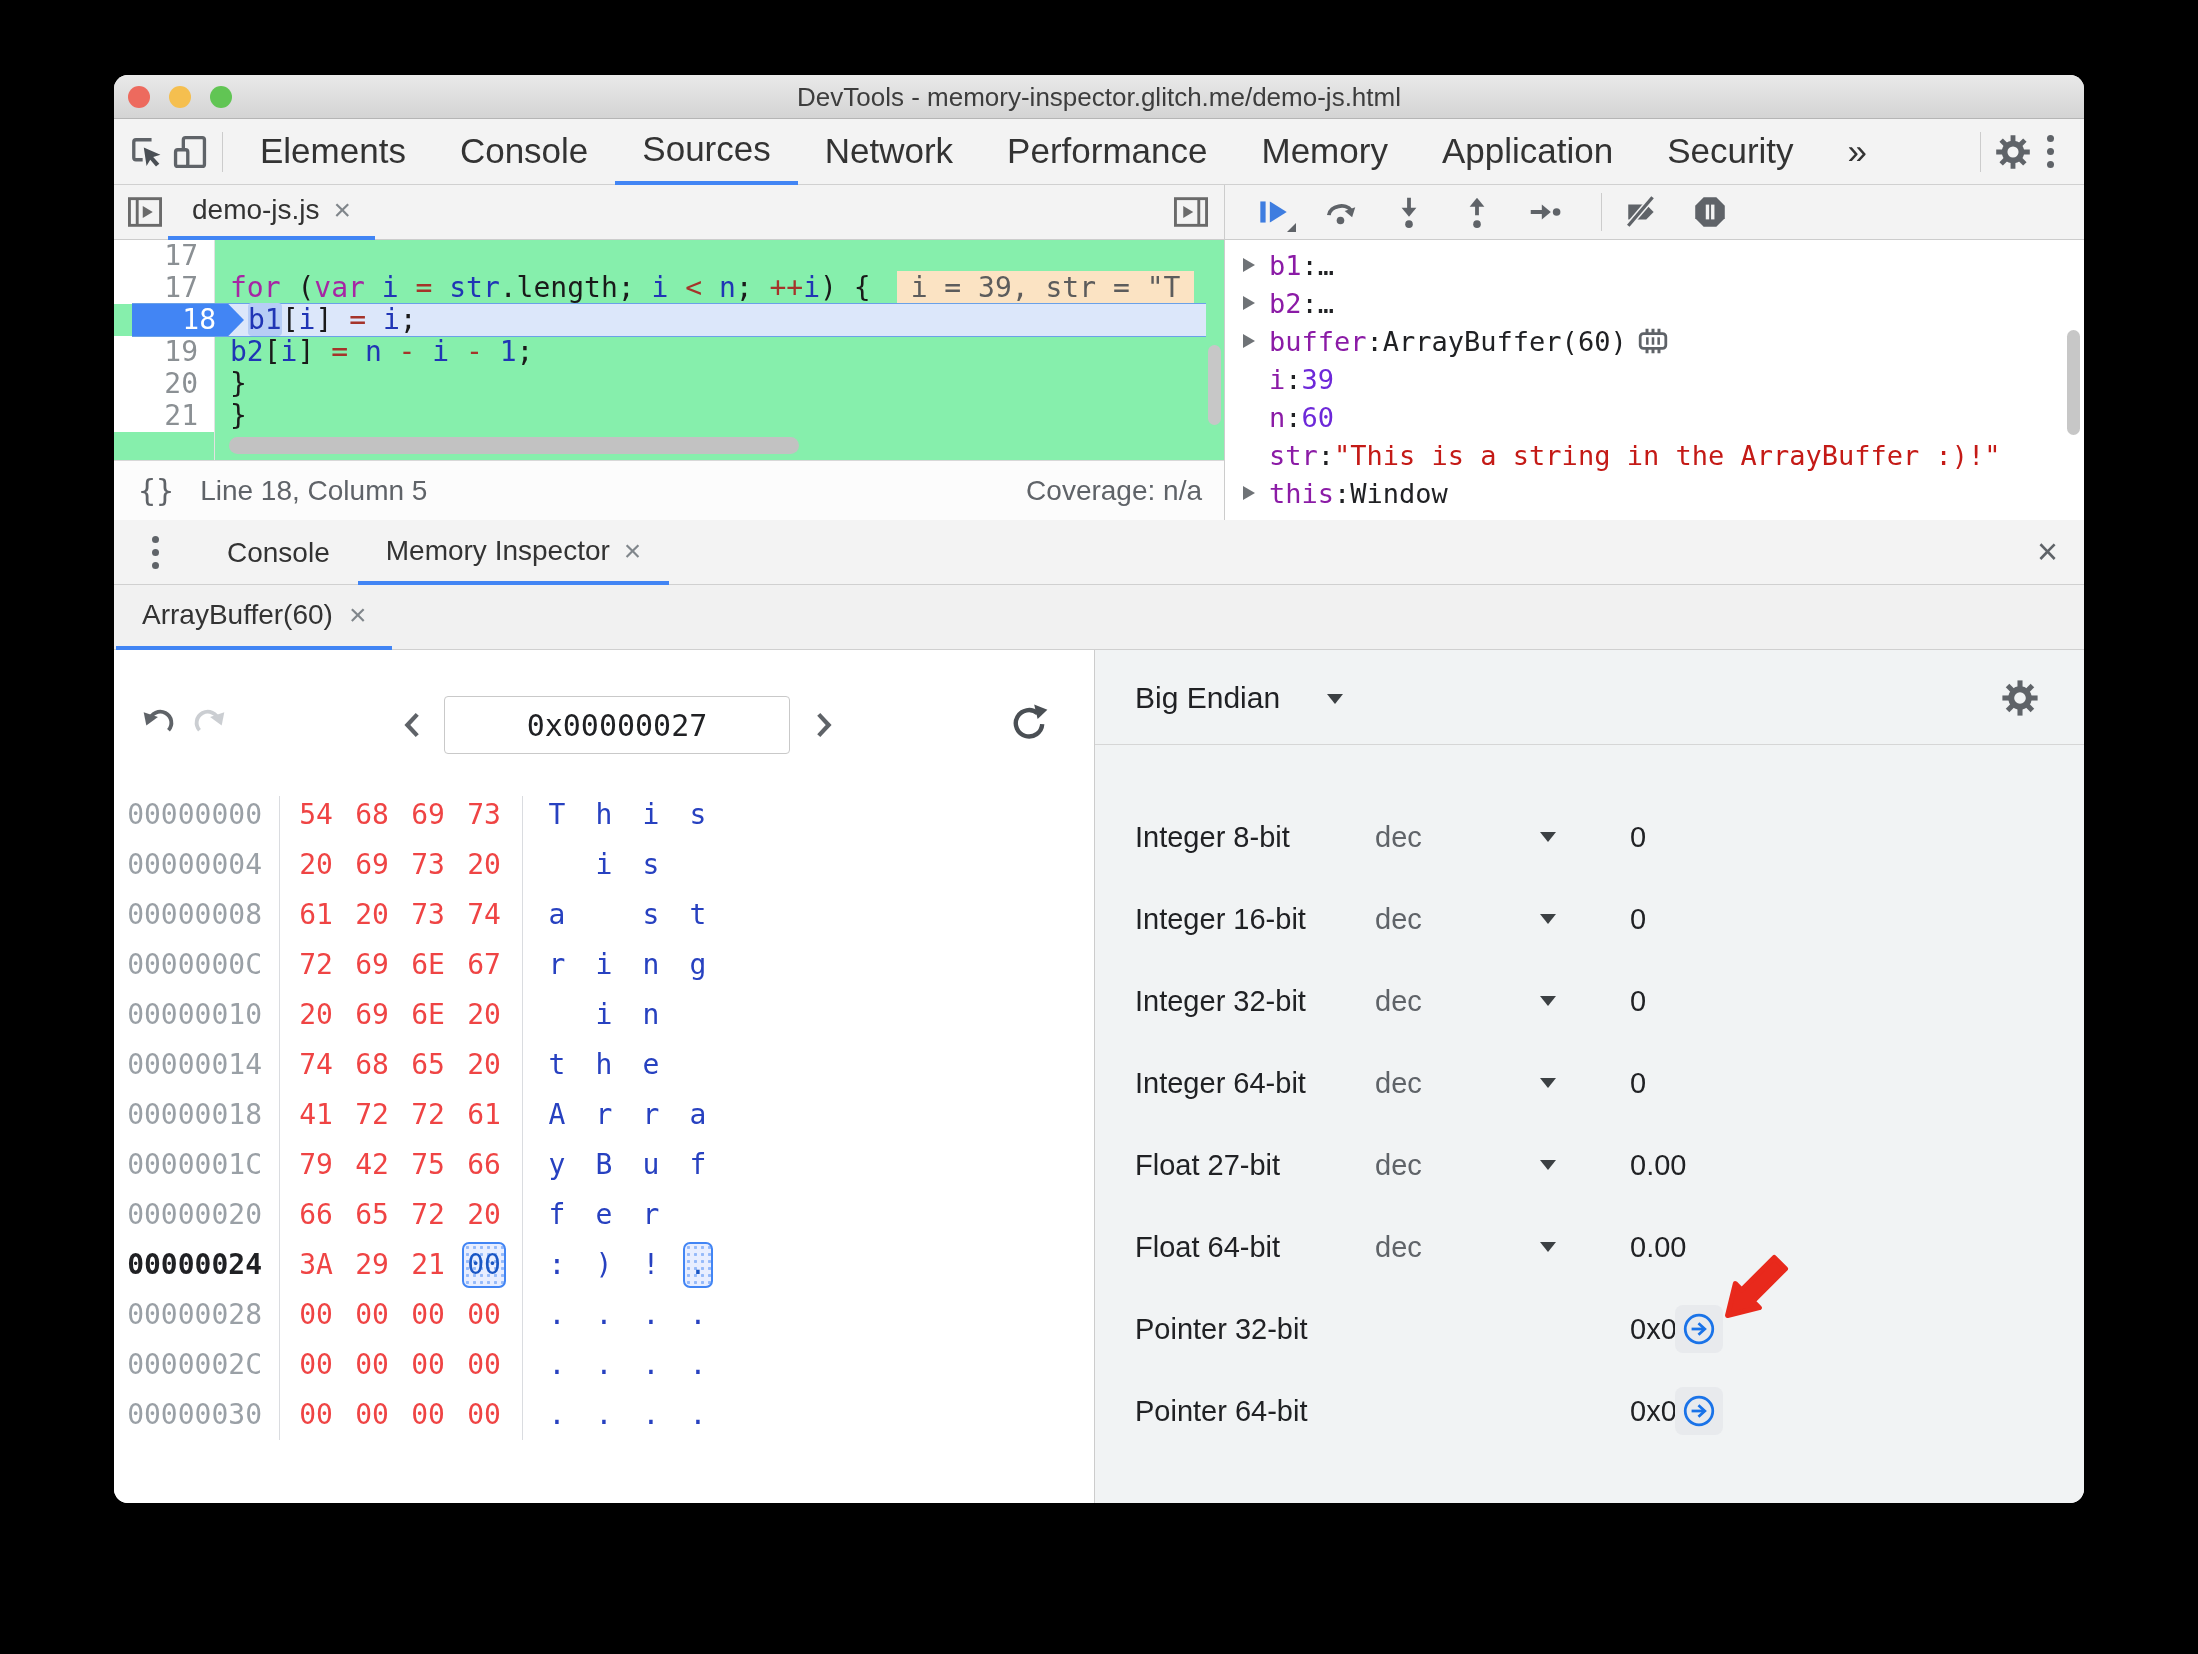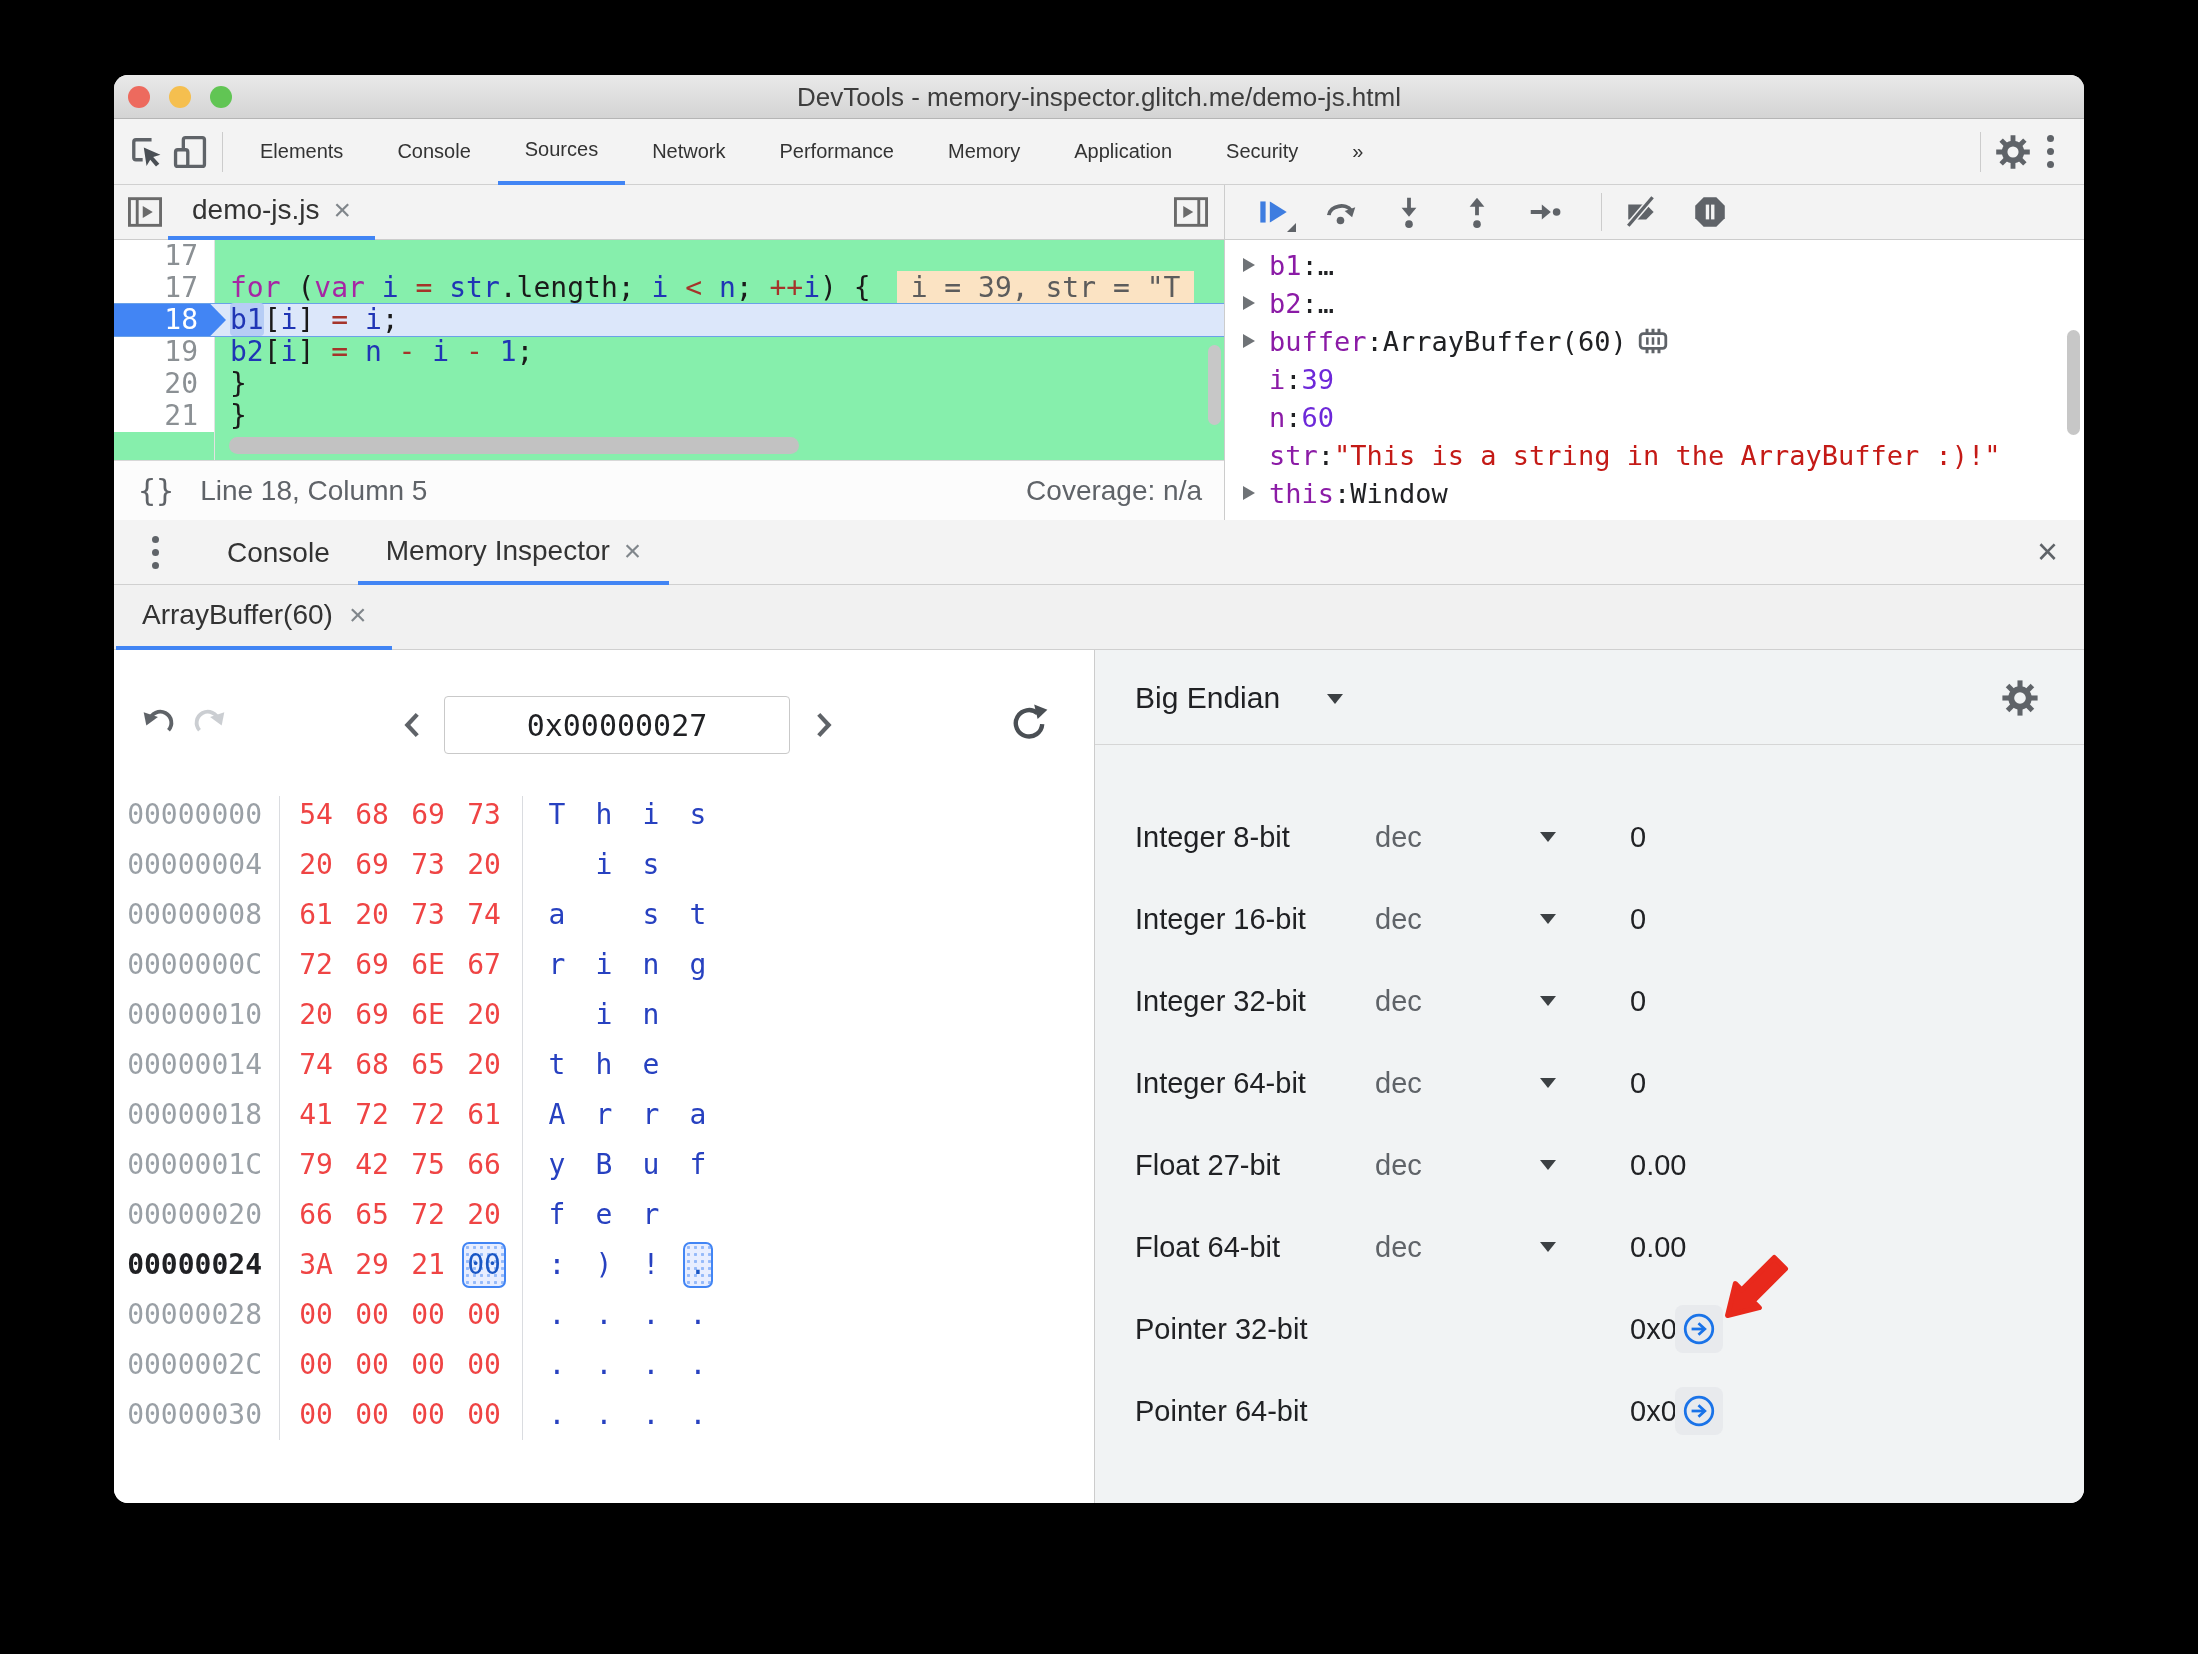--- a/index.html
+++ b/index.html
@@ -14,21 +14,21 @@
   .tl.red{left:14px;background:#ed6a5e;}
   .tl.yellow{left:55px;background:#f5bf4f;}
   .tl.green{left:96px;background:#61c554;}
   .title-text{position:absolute;left:0;right:0;top:0;height:44px;line-height:44px;text-align:center;
               font-size:26px;color:#3d3d3d;}
   
   .main-toolbar{position:absolute;left:0;top:44px;width:100%;height:66px;background:#f3f3f3;
                 border-bottom:1px solid #d0d0d0;display:flex;align-items:center;}
   .mt-icon{width:44px;height:44px;display:flex;align-items:center;justify-content:center;flex:0 0 auto;}
   .mt-sep{width:1px;height:40px;background:#ccc;margin:0 10px;flex:0 0 auto;}
-  .ptab{padding:0 27px;height:66px;line-height:64px;font-size:20px;color:#333;flex:0 0 auto;}
+  .ptab{padding:0 27px;height:66px;line-height:64px;font-size:35px;color:#333;flex:0 0 auto;}
   .ptab.active{border-bottom:4px solid #4285f4;line-height:60px;}
   .mt-right{margin-left:auto;display:flex;align-items:center;padding-right:18px;}
   .vdots{display:flex;flex-direction:column;gap:6px;align-items:center;padding:6px 12px;}
   .vdots i{width:7px;height:7px;border-radius:50%;background:#5f6368;display:block;}
   
   .upper{position:absolute;left:0;top:110px;width:100%;height:335px;display:flex;}
   .sources-pane{width:1110px;height:335px;position:relative;background:#86efac;}
   .debug-pane{width:860px;height:335px;position:relative;background:#fff;border-left:1px solid #ccc;}
   
   .filestrip{position:absolute;left:0;top:0;width:100%;height:55px;background:#f3f3f3;
@@ -36,21 +36,21 @@
   .sidebar-btn{width:46px;height:46px;margin-left:8px;display:flex;align-items:center;justify-content:center;flex:0 0 auto;}
   .file-tab{height:55px;display:flex;align-items:center;padding:0 24px;font-size:28px;color:#333;
             border-bottom:4px solid #4285f4;gap:14px;}
   .file-tab .x, .drawer-tab .x, .mi-tab .x{color:#80868b;font-size:30px;}
   .filestrip .right-btn{margin-left:auto;margin-right:10px;}
   
   .code-area{position:absolute;left:0;top:55px;width:100%;height:220px;overflow:hidden;
              font-family:"DejaVu Sans Mono",monospace;font-size:28px;}
   .gutter-border{position:absolute;left:100px;top:0;bottom:0;width:1px;background:#e2e2e2;}
   .cl{position:relative;height:32px;line-height:32px;display:flex;white-space:nowrap;}
-  .cl.cur{background:#dce7fa;border-top:1px solid #6aa1e8;border-bottom:1px solid #6aa1e8;height:34px;line-height:32px;margin:-1px 0;z-index:1;}
+  .cl.cur{background:#dce7fa;border-top:1px solid #6aa1e8;border-bottom:1px solid #6aa1e8;height:34px;line-height:32px;margin:-1px 18px;z-index:1;}
   .ln{width:100px;flex:0 0 auto;text-align:right;padding-right:16px;color:#8b9094;background:#fff;}
   .cl.cur .ln{background:#4285f4;color:#fff;width:112px;margin-right:-12px;padding-right:28px;
               clip-path:polygon(0 0,86% 0,100% 50%,86% 100%,0 100%);position:relative;z-index:2;}
   .cc{padding-left:16px;}
   .tok-pln{color:#1a1a1a;} .tok-kw{color:#a626a4;} .tok-vr{color:#2035b5;}
   .tok-op{color:#a5342a;} .tok-num{color:#2035b5;}
   .tok-vr-sel{color:#2035b5;background:#b7cdf5;border-radius:4px;}
   .inline-hint{background:#fbe3c3;color:#5c5c5c;margin-left:26px;padding:0 14px;}
   .hscroll{position:absolute;left:115px;top:197px;width:570px;height:17px;border-radius:9px;background:#c2c2c2;}
   .vscroll-code{position:absolute;right:3px;top:105px;width:13px;height:80px;border-radius:7px;background:#c7c7c7;}

